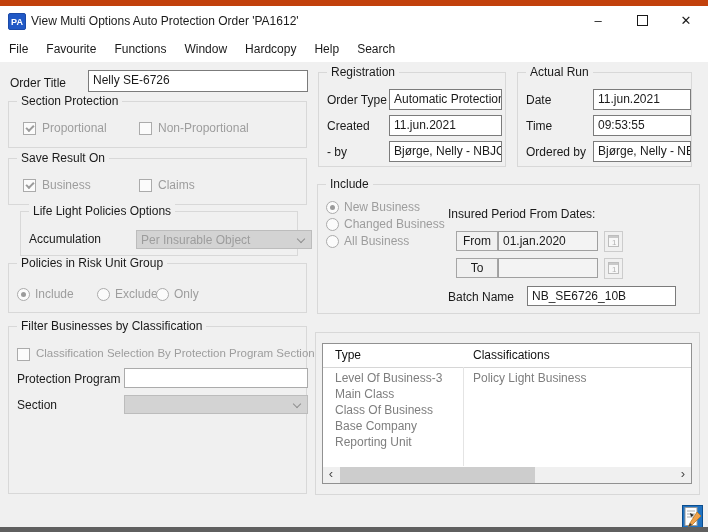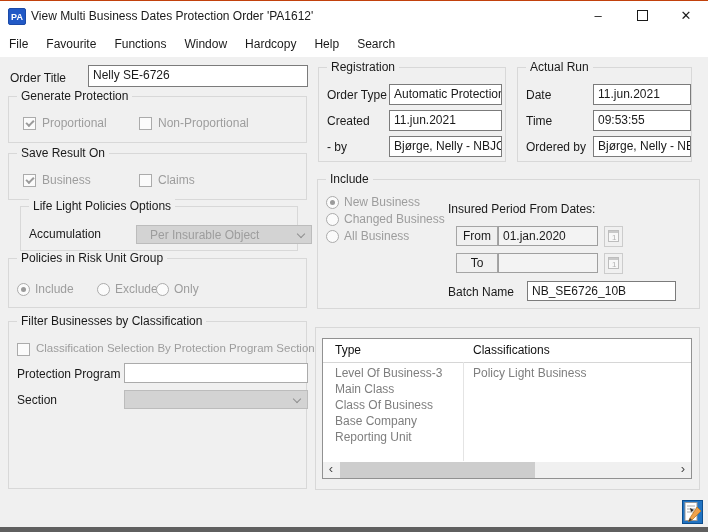--- a/index.html
+++ b/index.html
@@ -1,20 +1,20 @@
 <!DOCTYPE html>
 <html><head>
 <meta charset="utf-8">
 <style>
   html,body{margin:0;padding:0;background:#c8c8c8;}
   .win{
     position:relative; width:708px; height:532px; margin:0 auto;
     background:#f0f0f0; overflow:hidden;
     font-family:"Liberation Sans", sans-serif; font-size:12px; color:#1a1a1a;
-    border-top:1px solid #c2410c; box-sizing:border-box;
+    border-top:6px solid #c2410c; box-sizing:border-box;
   }
   
   .titlebar{position:absolute;left:0;top:0;width:708px;height:31px;background:#ffffff;}
   .appicon{position:absolute;left:8px;top:7px;width:18px;height:17px;background:#2159c6;
     border:1px solid #1b4aa8;border-radius:2px;color:#fff;font-size:9px;font-weight:bold;
     text-align:center;line-height:16px;box-sizing:border-box;}
   .wtitle{position:absolute;left:31px;top:0;height:31px;line-height:31px;white-space:nowrap;}
   .wc{position:absolute;top:0;width:44px;height:31px;text-align:center;line-height:30px;font-size:13px;color:#1a1a1a;}
   .wc-min{left:576px;}
   .wc-max{left:620px;}
@@ -31,21 +31,21 @@
   .field{position:absolute;background:#ffffff;border:1px solid #7b7b7b;box-sizing:border-box;
     padding:2px 4px;white-space:nowrap;overflow:hidden;color:#1a1a1a;}
   .field.soft{border-color:#9f9f9f;background:#f3f3f3;}
   .field.lightbd{border-color:#ababab;}
   .cb{position:absolute;width:13px;height:13px;border:1px solid #ababab;background:#fbfbfb;box-sizing:border-box;}
   .cb.checked::after{content:"";position:absolute;left:2px;top:2px;width:6px;height:3px;
     border-left:2px solid #9b9b9b;border-bottom:2px solid #9b9b9b;transform:rotate(-45deg);}
   .rb{position:absolute;width:13px;height:13px;border:1px solid #ababab;border-radius:50%;background:#fbfbfb;box-sizing:border-box;}
   .rb.selected::after{content:"";position:absolute;left:3px;top:3px;width:5px;height:5px;border-radius:50%;background:#9b9b9b;}
   .dd{position:absolute;background:#d3d3d3;border:1px solid #bcbcbc;color:#9d9d9d;box-sizing:border-box;
-    padding:2px 18px 2px 13px;white-space:nowrap;overflow:hidden;}
+    padding:2px 18px 2px 4px;white-space:nowrap;overflow:hidden;}
   .dd .chev{position:absolute;right:7px;top:5px;width:5px;height:5px;
     border-right:1px solid #8f8f8f;border-bottom:1px solid #8f8f8f;transform:rotate(45deg);}
   .fromto{position:absolute;border:1px solid #a5a5a5;background:#f0f0f0;text-align:center;
     box-sizing:border-box;padding-top:2px;color:#1a1a1a;}
   .calbtn{position:absolute;width:19px;height:21px;border:1px solid #cccccc;background:#f0f0f0;box-sizing:border-box;}
   .calglyph{position:absolute;left:3px;top:3px;width:11px;height:12px;border:1px solid #bdbdbd;background:#f8f8f8;box-sizing:border-box;}
   .calglyph::before{content:"";position:absolute;left:0;top:0;right:0;height:2px;background:#c9c9c9;}
   .calglyph::after{content:"1";position:absolute;left:3px;top:2px;font-size:8px;color:#b3b3b3;}
   
   .tblgroup{position:absolute;left:315px;top:326px;width:385px;height:163px;border:1px solid #d8d8d8;box-sizing:border-box;}
@@ -67,41 +67,41 @@
   .bottom-edge{position:absolute;left:0;bottom:0;width:708px;height:5px;background:#5f5f5f;}
   .notebtn{position:absolute;left:682px;top:499px;width:21px;height:24px;}
 </style>
 </head>
 <body>
 
 <div class="win">
 
   <div class="titlebar">
     <div class="appicon">PA</div>
-    <div class="wtitle">View Multi Business Dates Protection Order 'PA1612'</div>
+    <div class="wtitle">View Multi Options Auto Protection Order 'PA1612'</div>
     <div class="wc wc-min">–</div>
     <div class="wc wc-max"><span class="maxbox"></span></div>
     <div class="wc wc-close">✕</div>
   </div>
 
   <div class="menubar">
     <span class="menuitem">File</span>
     <span class="menuitem">Favourite</span>
     <span class="menuitem">Functions</span>
     <span class="menuitem">Window</span>
     <span class="menuitem">Hardcopy</span>
     <span class="menuitem">Help</span>
     <span class="menuitem">Search</span>
   </div>
 
   <div class="lbl" style="left:10px;top:70px;">Order Title</div>
   <div class="field" style="left:88px;top:64px;width:220px;height:22px;">Nelly SE-6726</div>
 
   <div class="group" style="left:8px;top:95px;width:299px;height:47px;">
-    <span class="gtitle">Generate Protection</span>
+    <span class="gtitle">Section Protection</span>
     <span class="cb checked" style="left:14px;top:20px;"></span>
     <span class="dlbl" style="left:33px;top:19px;">Proportional</span>
     <span class="cb" style="left:130px;top:20px;"></span>
     <span class="dlbl" style="left:149px;top:19px;">Non-Proportional</span>
   </div>
 
   <div class="group" style="left:8px;top:152px;width:299px;height:47px;">
     <span class="gtitle">Save Result On</span>
     <span class="cb checked" style="left:14px;top:20px;"></span>
     <span class="dlbl" style="left:33px;top:19px;">Business</span>

